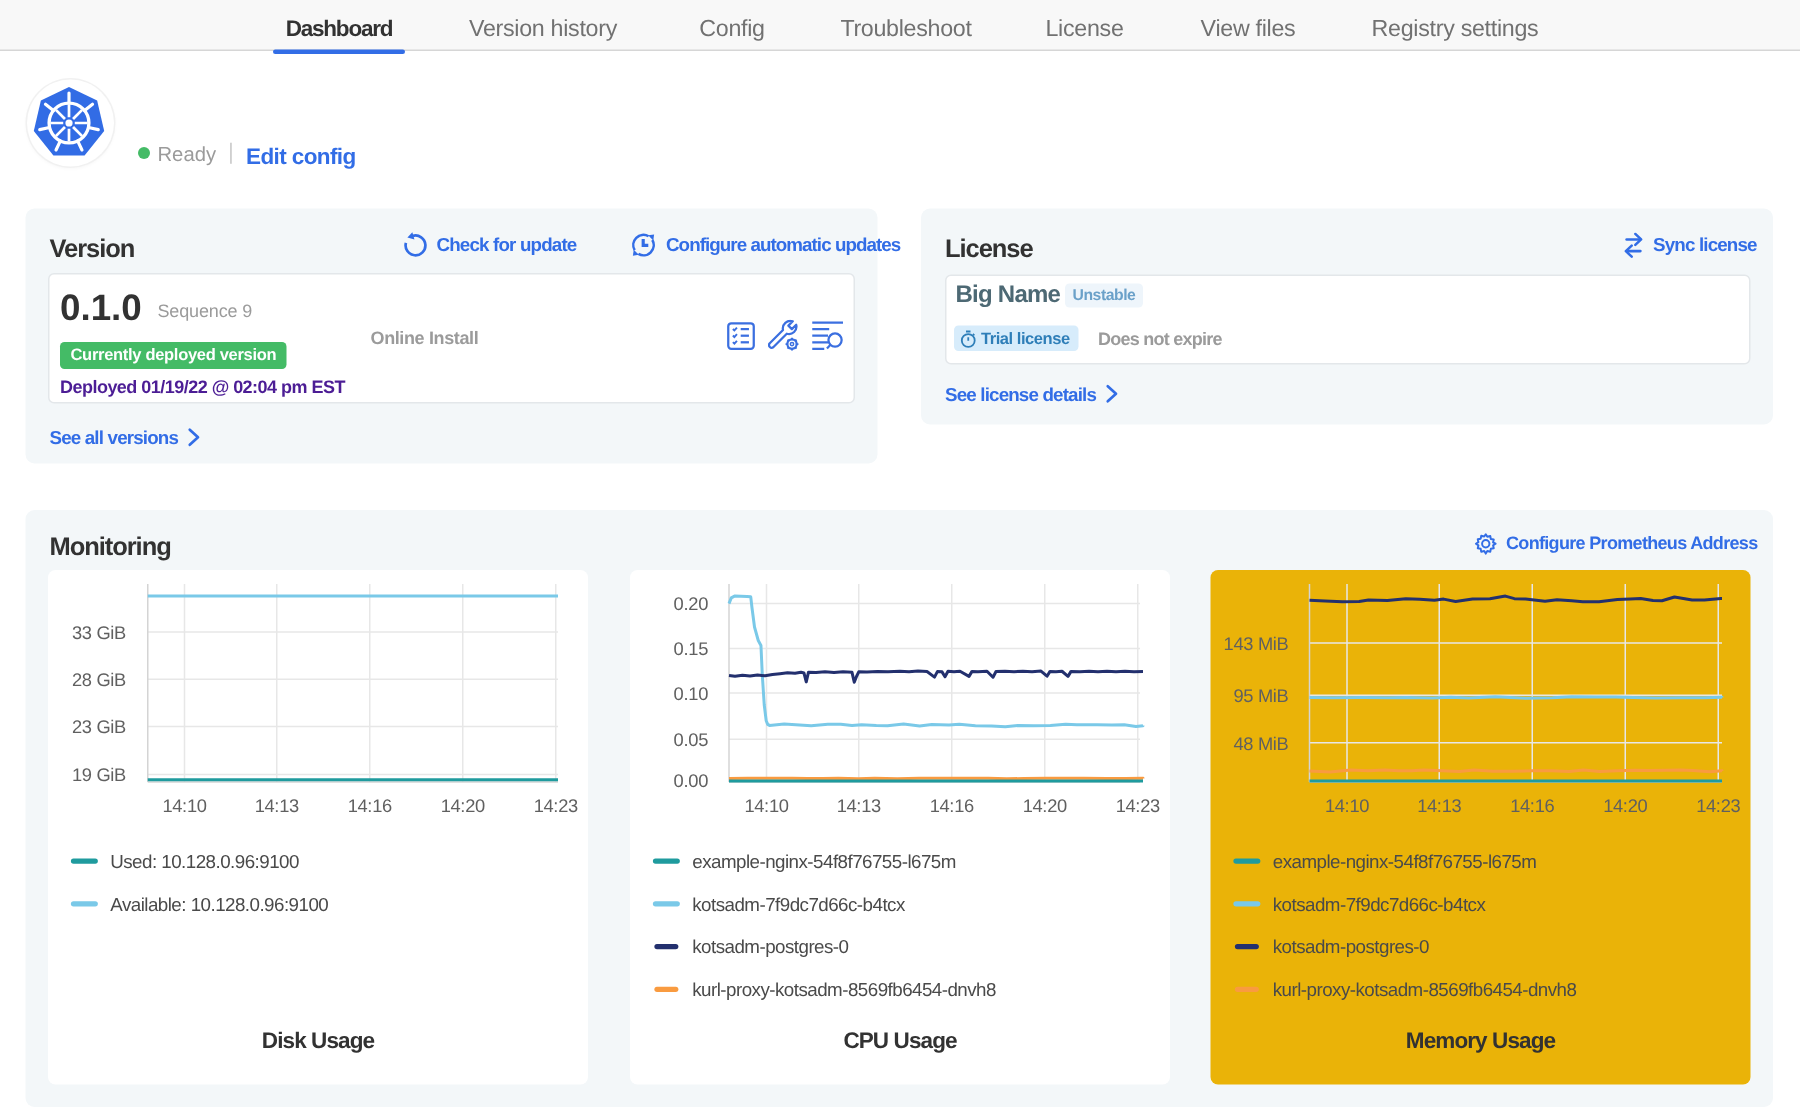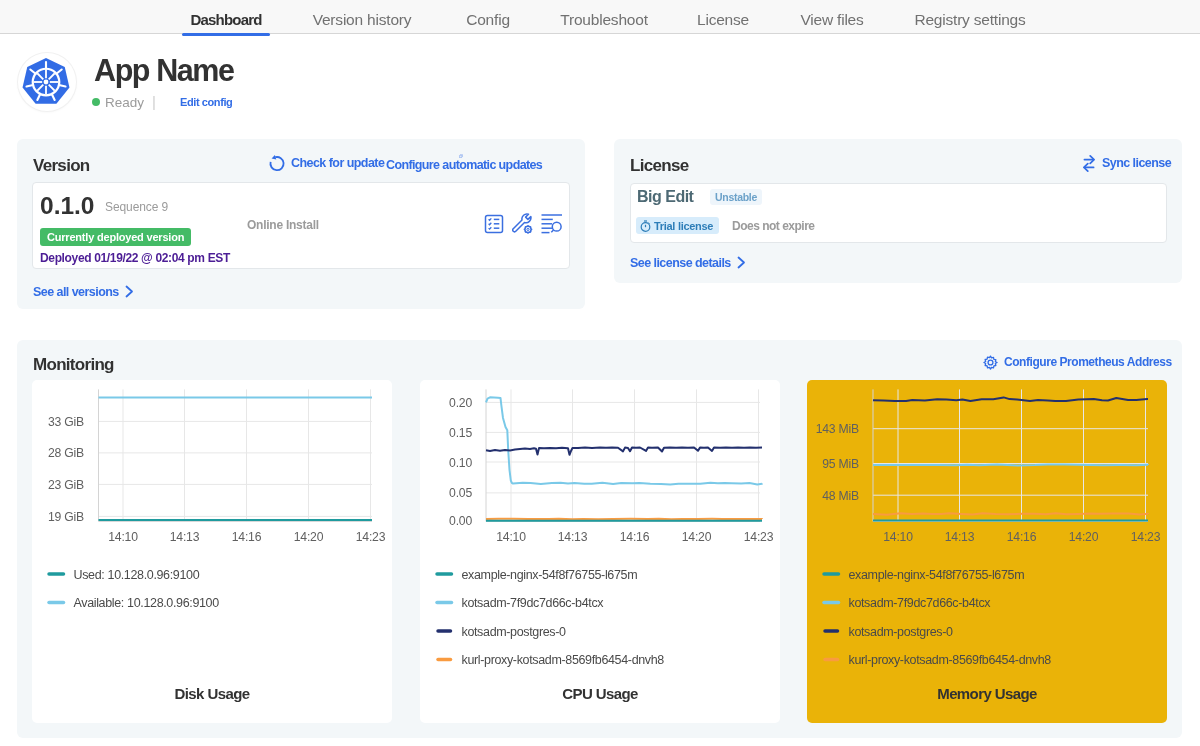--- a/index.html
+++ b/index.html
@@ -57,38 +57,37 @@
         <line x1="28.8" y1="23.2" x2="35.1" y2="16.9"></line>
         <line x1="30.0" y1="26.0" x2="38.9" y2="26.0"></line>
         <line x1="28.8" y1="28.8" x2="35.1" y2="35.1"></line>
         <line x1="26.0" y1="30.0" x2="26.0" y2="38.9"></line>
         <line x1="23.2" y1="28.8" x2="16.9" y2="35.1"></line>
         <line x1="22.0" y1="26.0" x2="13.1" y2="26.0"></line>
         <line x1="23.2" y1="23.2" x2="16.9" y2="16.9"></line>
       </g>
     <circle cx="26" cy="26" r="2.5" fill="#fff"></circle>
   </svg>
-  <div id="appname">App Name</div>
   <div id="status-row">
     <span class="abs" style="left:0; top:6px; width:8px; height:8px; border-radius:50%; background:#44bb66;"></span>
     <span class="abs gray" style="left:13px; top:3px; font-size:13.5px;">Ready</span>
     <span class="abs" style="left:60px; top:1px; font-size:15px; color:#cfcfcf;">|</span>
-    <span class="abs blue-link" style="left:88px; top:3.5px; font-size:11px; letter-spacing:-0.4px;">Edit config</span>
+    <span class="abs blue-link" style="left:72px; top:3.5px; font-size:15px; letter-spacing:-0.4px;">Edit config</span>
   </div>
 
   <div class="card" style="left:17px; top:139px; width:568px; height:170px;"></div>
   <div class="card-title" style="left:33px; top:156px;">Version</div>
   <div class="link-row" style="left:268px; top:154px; height:18px;">
     <svg width="18" height="18" viewBox="0 0 18 18" fill="none" stroke="#326de6" stroke-width="1.8">
       <path d="M7.29,3.22 A6.6 6.6 0 1 1 2.62,7.89"></path>
       <path d="M3.6,4.4 L6.9,0.9 L8.3,5.6 Z" fill="#326de6" stroke="none"></path>
     </svg>
     <span class="blue-link" style="font-size:12.5px; letter-spacing:-0.55px; margin-left:5px;">Check for update</span>
   </div>
-  <div class="link-row" style="left:380px; top:154px; height:18px;flex-direction:column;">
+  <div class="link-row" style="left:420px; top:154px; height:18px;">
     <svg width="18" height="18" viewBox="0 0 18 18" fill="none" stroke="#326de6" stroke-width="1.7">
       <path d="M14.89,6.0 A6.8 6.8 0 0 1 5.6,15.29"></path>
       <path d="M3.11,12.8 A6.8 6.8 0 0 1 12.4,3.51"></path>
       <path d="M16.07,2.33 L15.51,6.29 L12.11,2.89 Z" fill="#326de6" stroke="none"></path>
       <path d="M1.93,16.47 L2.49,12.51 L5.89,15.91 Z" fill="#326de6" stroke="none"></path>
       <path d="M8.8,5.4 L8.8,9.6 L12.2,9.6" stroke-width="2.1"></path>
     </svg>
     <span class="blue-link" style="font-size:12.5px; letter-spacing:-0.62px; margin-left:6px;">Configure automatic updates</span>
   </div>
   <div class="inner" style="left:32px; top:182px; width:538px; height:87px;"></div>
@@ -143,21 +142,21 @@
   <div class="link-row" style="left:1082px; top:154px; height:18px;text-align:right;">
     <svg width="14" height="17" viewBox="0 0 14 17" fill="none" stroke="#326de6" stroke-width="1.7" stroke-linecap="round" stroke-linejoin="round">
       <path d="M2.4,4.6 L11,4.6"></path>
       <path d="M8.2,0.9 L12.1,4.6 L8.2,8.3"></path>
       <path d="M11.6,12.4 L3,12.4"></path>
       <path d="M5.8,8.7 L1.9,12.4 L5.8,16.1"></path>
     </svg>
     <span class="blue-link" style="font-size:12.5px; letter-spacing:-0.55px; margin-left:6px;">Sync license</span>
   </div>
   <div class="inner" style="left:630px; top:183px; width:537px; height:60px;"></div>
-  <span class="abs" style="left:637px; top:189px; font-size:16px; line-height:16px; letter-spacing:-0.5px; font-weight:bold; color:#4d6974;">Big Edit</span>
+  <span class="abs" style="left:637px; top:189px; font-size:16px; line-height:16px; letter-spacing:-0.5px; font-weight:bold; color:#4d6974;">Big Name</span>
   <span class="abs" style="left:710px; top:189px; height:16px; line-height:16px; padding:0 5px; background:#eef5fb; border-radius:3px; color:#6ba1c9; font-weight:bold; font-size:10.5px; letter-spacing:-0.3px;">Unstable</span>
   <div class="abs" style="left:636px; top:217px; height:17px; background:#d7ecfb; border-radius:3px; display:flex; align-items:center; padding:0 6px 0 4px;">
     <svg width="11" height="12" viewBox="0 0 11 12" fill="none" stroke="#2e7eb8" stroke-width="1.2">
       <circle cx="5.5" cy="7" r="4.3"></circle>
       <line x1="5.5" y1="4.8" x2="5.5" y2="7.2"></line>
       <line x1="4" y1="1" x2="7" y2="1"></line>
       <line x1="8.6" y1="2.6" x2="9.6" y2="3.6" stroke-width="1"></line>
     </svg>
     <span style="margin-left:3px; color:#2e7eb8; font-weight:bold; font-size:11px; letter-spacing:-0.3px;">Trial license</span>
   </div>

